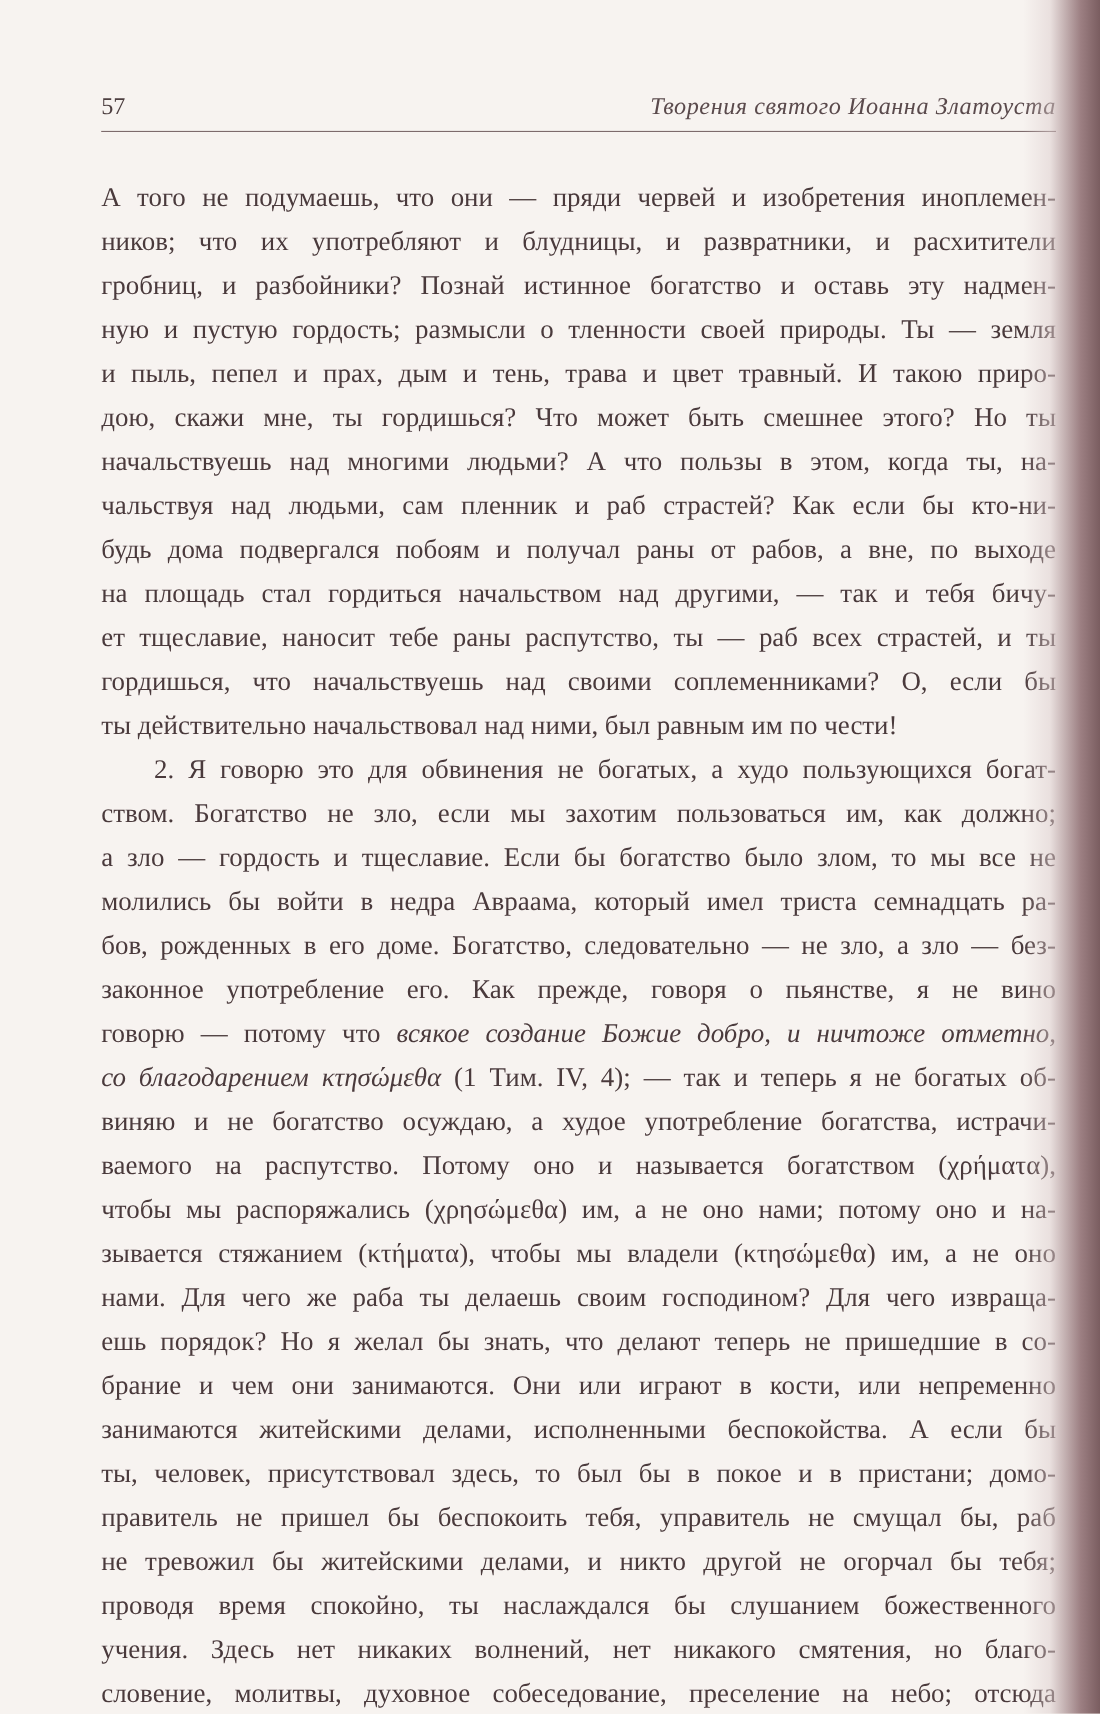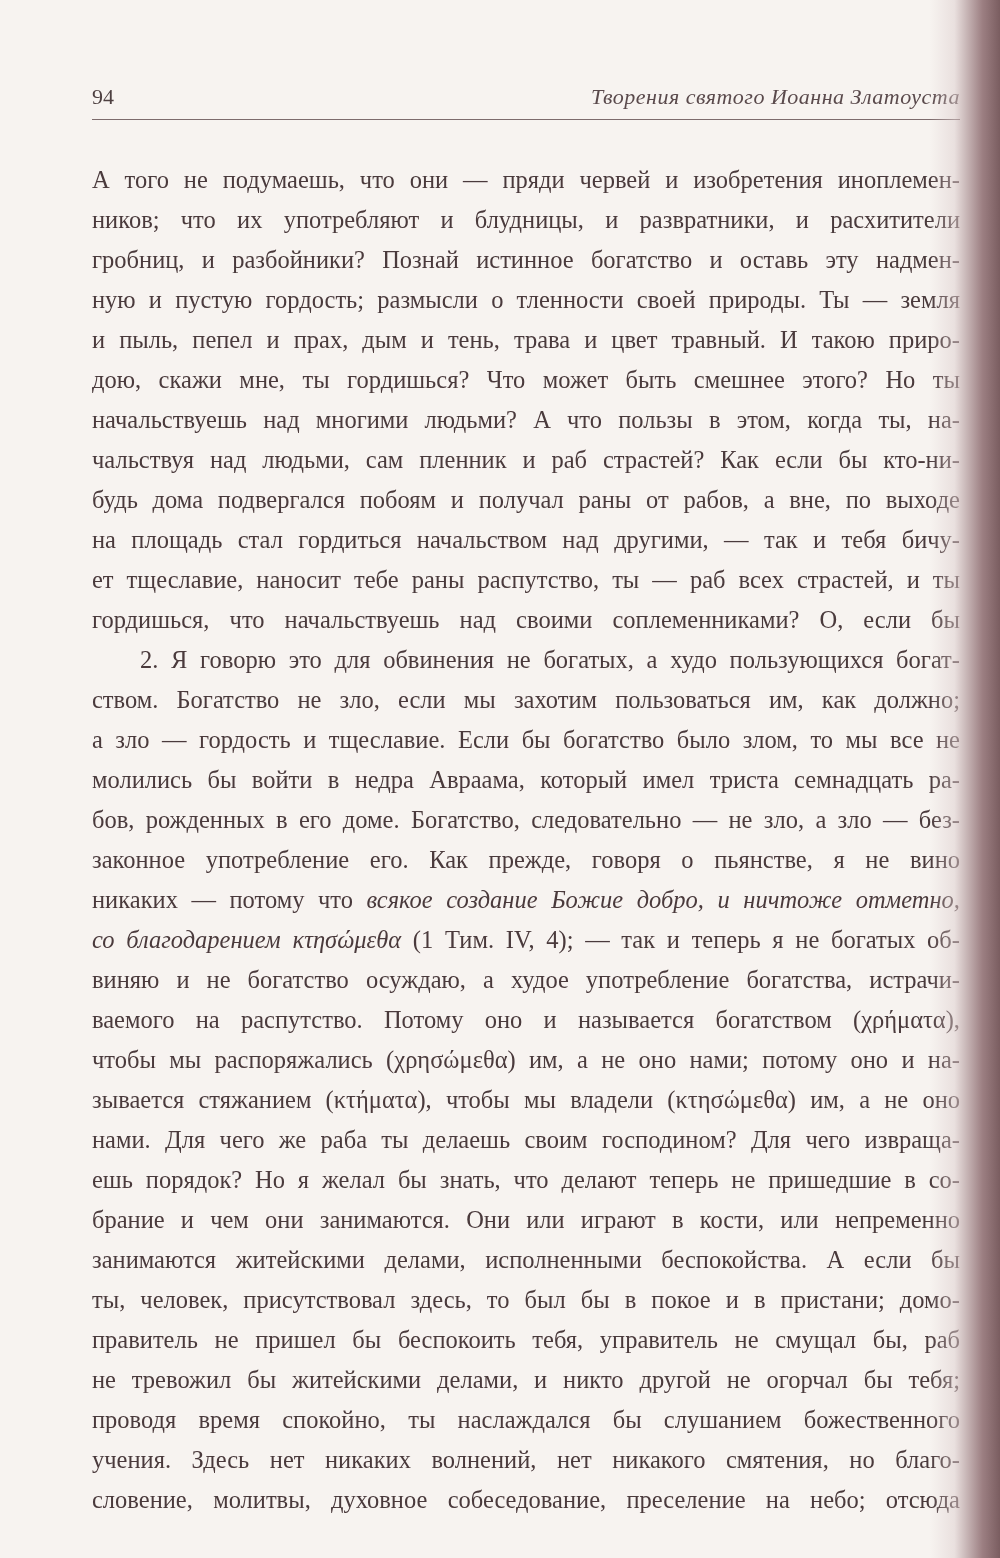--- a/index.html
+++ b/index.html
@@ -41,45 +41,46 @@
     overflow: hidden;
   }
   .line.last { text-align-last: left; }
   .line.indent { padding-left: 48px; }
   .line i { font-style: italic; }
 </style>
 </head>
 <body>
 
 <div class="header">
-  <span class="page-number">94</span>
+  <span class="page-number">57</span>
   <span class="running-title">Творения святого Иоанна Златоуста</span>
 </div>
 <div class="header-rule"></div>
 
 <div class="body-text">
   <div class="line">А того не подумаешь, что они — пряди червей и изобретения иноплемен-</div>
   <div class="line">ников; что их употребляют и блудницы, и развратники, и расхитители</div>
   <div class="line">гробниц, и разбойники? Познай истинное богатство и оставь эту надмен-</div>
   <div class="line">ную и пустую гордость; размысли о тленности своей природы. Ты — земля</div>
   <div class="line">и пыль, пепел и прах, дым и тень, трава и цвет травный. И такою приро-</div>
   <div class="line">дою, скажи мне, ты гордишься? Что может быть смешнее этого? Но ты</div>
   <div class="line">начальствуешь над многими людьми? А что пользы в этом, когда ты, на-</div>
   <div class="line">чальствуя над людьми, сам пленник и раб страстей? Как если бы кто-ни-</div>
   <div class="line">будь дома подвергался побоям и получал раны от рабов, а вне, по выходе</div>
   <div class="line">на площадь стал гордиться начальством над другими, — так и тебя бичу-</div>
   <div class="line">ет тщеславие, наносит тебе раны распутство, ты — раб всех страстей, и ты</div>
   <div class="line">гордишься, что начальствуешь над своими соплеменниками? О, если бы</div>
+  <div class="line last">ты действительно начальствовал над ними, был равным им по чести!</div>
   <div class="line indent">2. Я говорю это для обвинения не богатых, а худо пользующихся богат-</div>
   <div class="line">ством. Богатство не зло, если мы захотим пользоваться им, как должно;</div>
   <div class="line">а зло — гордость и тщеславие. Если бы богатство было злом, то мы все не</div>
   <div class="line">молились бы войти в недра Авраама, который имел триста семнадцать ра-</div>
   <div class="line">бов, рожденных в его доме. Богатство, следовательно — не зло, а зло — без-</div>
   <div class="line">законное употребление его. Как прежде, говоря о пьянстве, я не вино</div>
-  <div class="line"><span>никаких — потому что </span><i>всякое создание Божие добро, и ничтоже отметно,</i><span></span></div>
+  <div class="line"><span>говорю — потому что </span><i>всякое создание Божие добро, и ничтоже отметно,</i><span></span></div>
   <div class="line"><span></span><i>со благодарением κτησώμεθα</i><span> (1 Тим. IV, 4); — так и теперь я не богатых об-</span></div>
   <div class="line">виняю и не богатство осуждаю, а худое употребление богатства, истрачи-</div>
   <div class="line">ваемого на распутство. Потому оно и называется богатством (χρήματα),</div>
   <div class="line">чтобы мы распоряжались (χρησώμεθα) им, а не оно нами; потому оно и на-</div>
   <div class="line">зывается стяжанием (κτήματα), чтобы мы владели (κτησώμεθα) им, а не оно</div>
   <div class="line">нами. Для чего же раба ты делаешь своим господином? Для чего извраща-</div>
   <div class="line">ешь порядок? Но я желал бы знать, что делают теперь не пришедшие в со-</div>
   <div class="line">брание и чем они занимаются. Они или играют в кости, или непременно</div>
   <div class="line">занимаются житейскими делами, исполненными беспокойства. А если бы</div>
   <div class="line">ты, человек, присутствовал здесь, то был бы в покое и в пристани; домо-</div>

